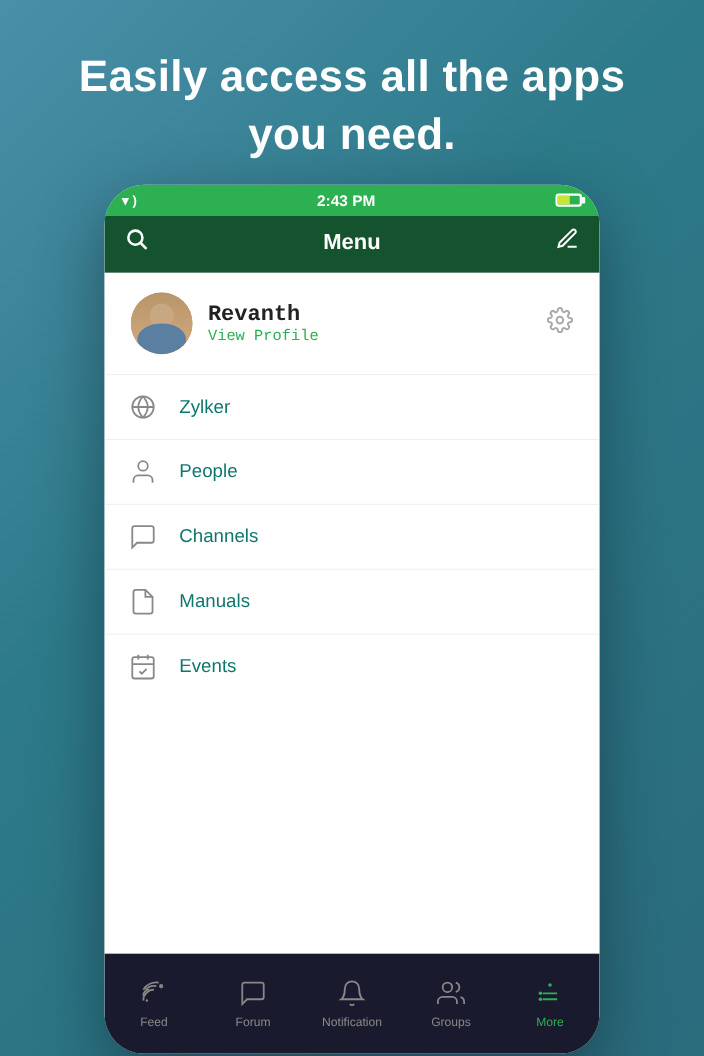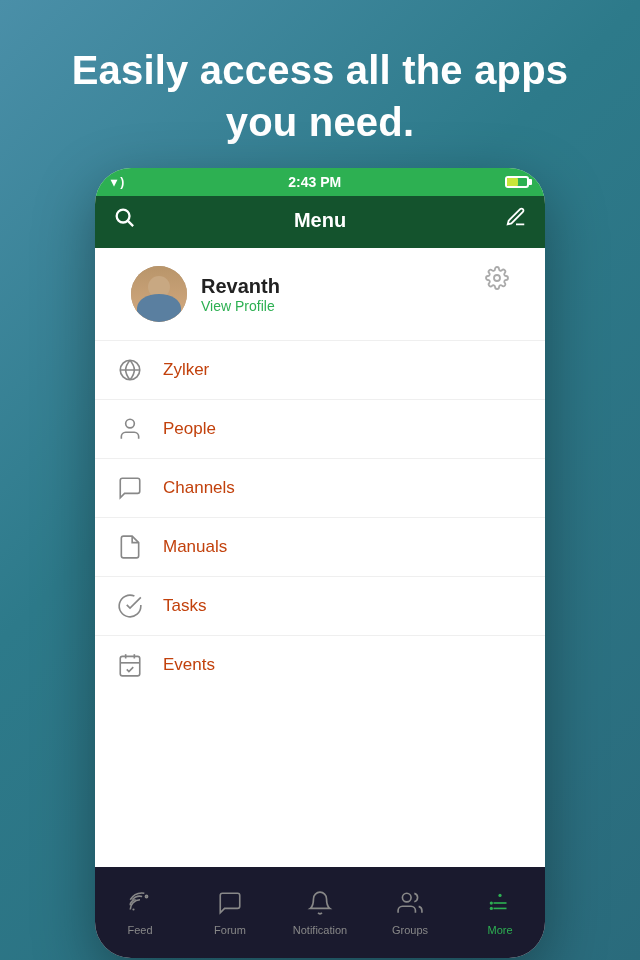--- a/index.html
+++ b/index.html
@@ -99,23 +99,24 @@
     
     .main-content {
       background: white;
       flex: 1;
       overflow: hidden;
     }
 
     
     .profile-section {
       display: flex;
-      align-items: flex-start;
+      align-items: center;
       justify-content: space-between;
-      padding: 18px 36px 18px;
+      padding: 18px 24px 18px;
+      font-family: Liberation Mono, monospace;
     }
     .profile-left {
       display: flex;
       align-items: center;
       gap: 14px;
     }
     .avatar {
       width: 56px;
       height: 56px;
       border-radius: 50%;
@@ -194,21 +195,21 @@
     }
     .menu-icon svg {
       width: 26px;
       height: 26px;
       stroke: #888;
       fill: none;
       stroke-width: 1.5;
     }
     .menu-label {
       font-size: 17px;
-      color: #c2410c;
+      color: #0f766e;
       font-weight: 400;
     }
 
     
     .bottom-nav {
       background: #1a1a2e;
       display: flex;
       align-items: stretch;
       height: 91px;
     }
@@ -325,29 +326,20 @@
       <li class="menu-item">
         <span class="menu-icon">
           <svg viewBox="0 0 24 24">
               <path d="M14 2H6a2 2 0 00-2 2v16a2 2 0 002 2h12a2 2 0 002-2V8z"></path>
               <polyline points="14 2 14 8 20 8"></polyline>
             </svg>
         </span>
         <span class="menu-label">Manuals</span>
       </li>
 
-      <li class="menu-item">
-        <span class="menu-icon">
-          <svg viewBox="0 0 24 24">
-              <path d="M22 11.08V12a10 10 0 11-5.93-9.14"></path>
-              <polyline points="22 4 12 14.01 9 11.01"></polyline>
-            </svg>
-        </span>
-        <span class="menu-label">Tasks</span>
-      </li>
 
       <li class="menu-item">
         <span class="menu-icon">
           <svg viewBox="0 0 24 24">
               <rect x="3" y="4" width="18" height="18" rx="2" ry="2"></rect>
               <line x1="16" y1="2" x2="16" y2="6"></line>
               <line x1="8" y1="2" x2="8" y2="6"></line>
               <line x1="3" y1="10" x2="21" y2="10"></line>
               <polyline points="9 16 11 18 15 14"></polyline>
             </svg>

